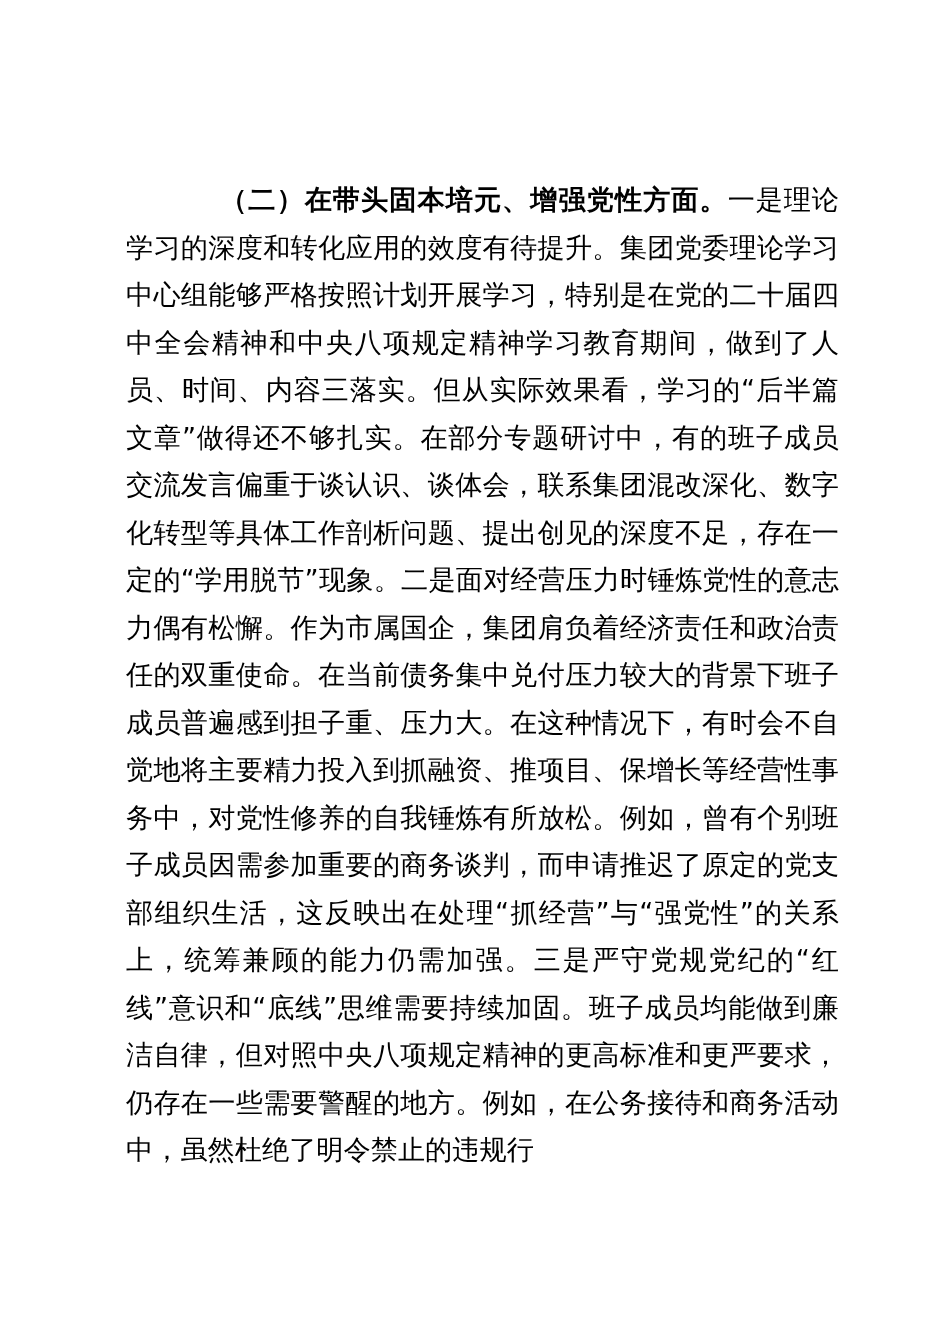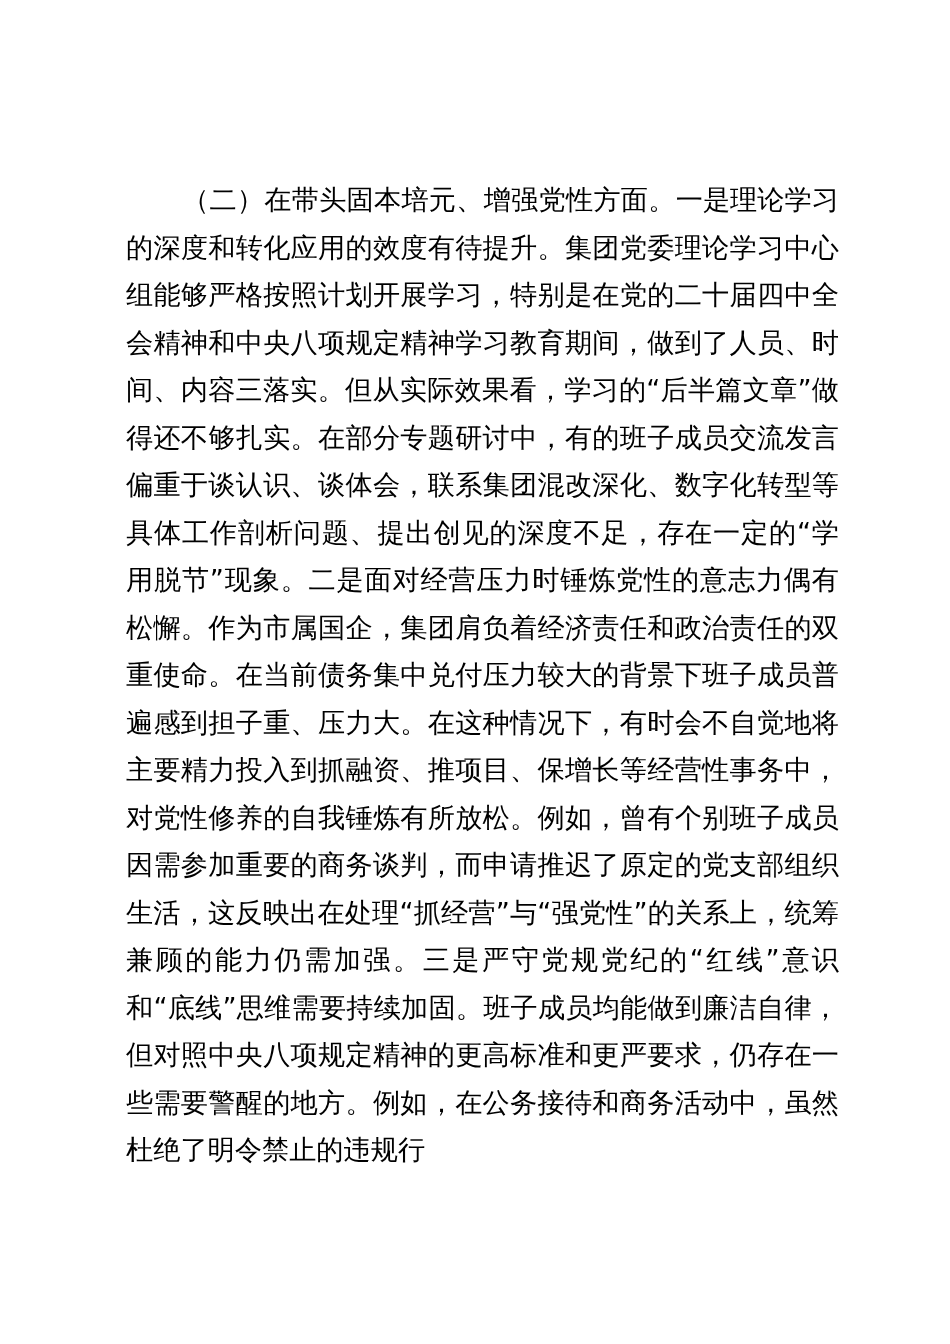--- a/index.html
+++ b/index.html
@@ -42,22 +42,23 @@
     text-align: justify;
     text-align-last: left;
     text-justify: inter-character;
     text-indent: 56px;
     letter-spacing: 0px;
     word-break: break-all;
     font-weight: 400;
   }
 
   .heading-run {
-    font-weight: 400;
+    font-weight: 700;
     letter-spacing: 0.2px;
+    margin-left: 38px;
   }
 
   .body-run {
     font-weight: 400;
     margin-top: 44px;
   }
 </style>
 </head>
 <body>
 

